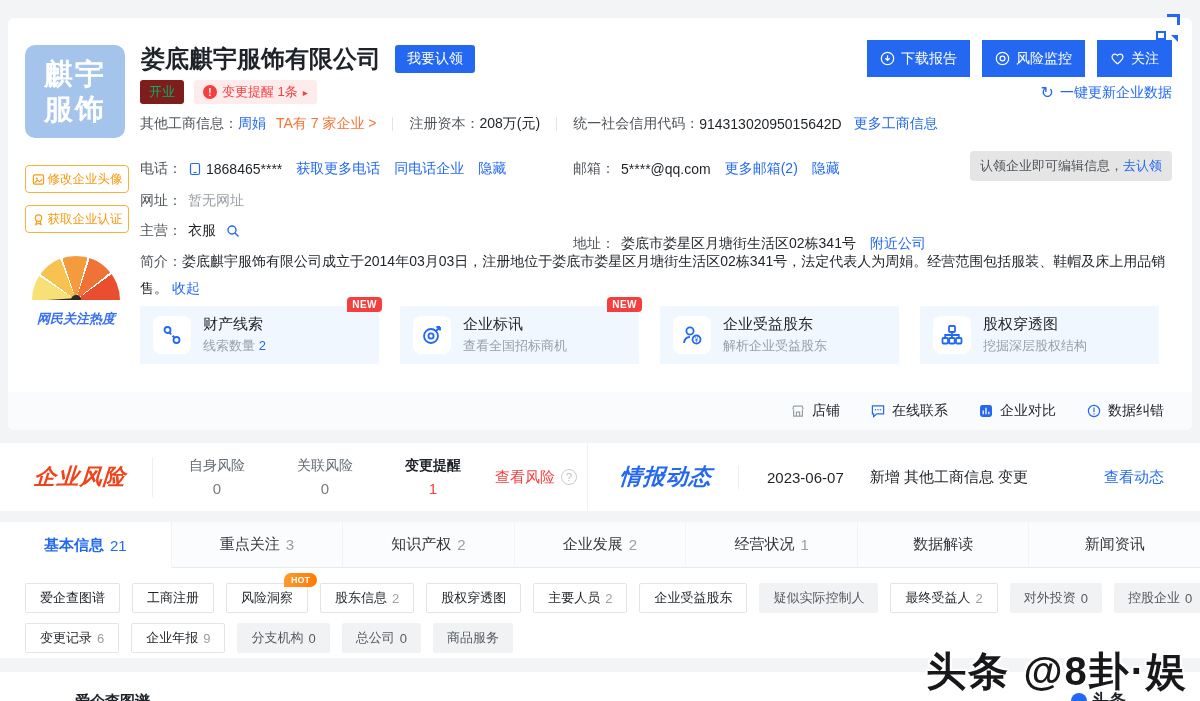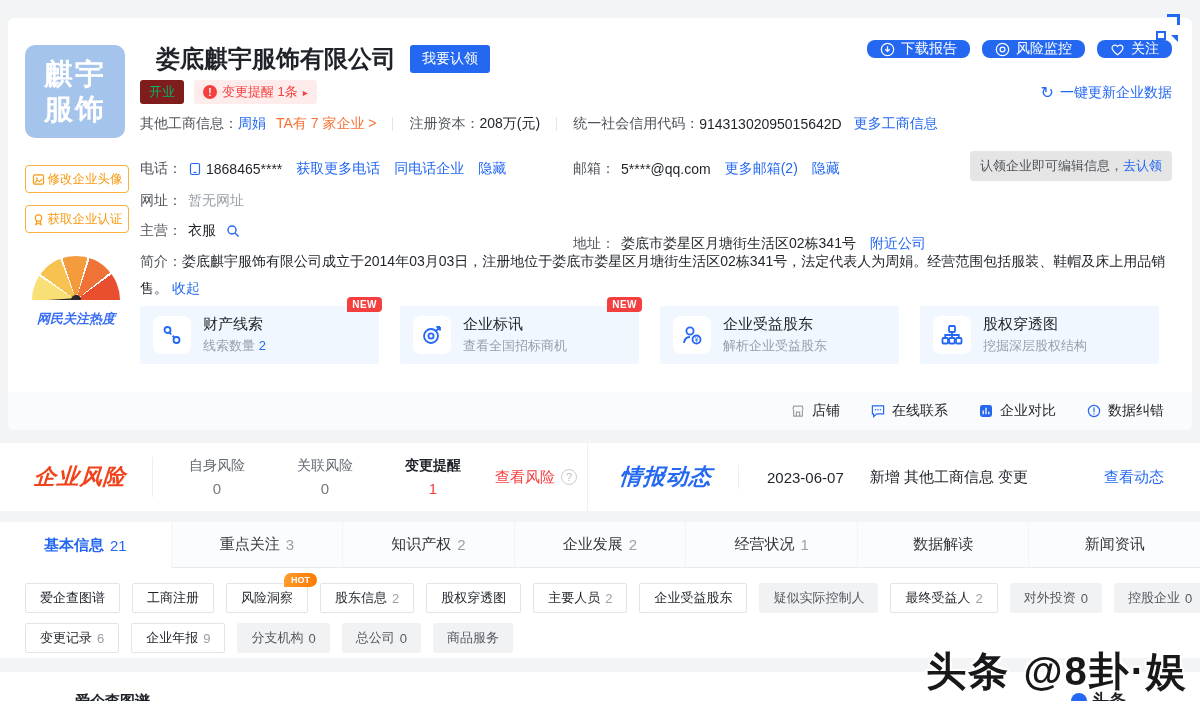--- a/index.html
+++ b/index.html
@@ -10,26 +10,26 @@
   .main-card { position:absolute; left:8px; top:18px; width:1184px; height:412px; background:#fff; border-radius:6px; }
   .corner-icon { position:absolute; right:12px; top:-4px; width:26px; height:26px; }
   .corner-icon .ci-a { position:absolute; right:0; top:0; width:13px; height:11px; border-top:3px solid #2468f2; border-right:3px solid #2468f2; }
   .corner-icon .ci-b { position:absolute; left:2px; bottom:0; width:10px; height:9px; border:2.5px solid #2468f2; }
   .corner-icon .ci-c { position:absolute; right:2px; bottom:-2px; width:0; height:0; border-left:7px solid transparent; border-top:7px solid #2468f2; }
 
   .logo { position:absolute; left:17px; top:27px; width:100px; height:93px; background:#a5c4ec; border-radius:10px;
           display:flex; flex-direction:column; align-items:center; justify-content:center;
           color:#fff; font-size:29px; font-weight:700; line-height:1.2; letter-spacing:2px; }
 
-  .title-row { position:absolute; left:148px; top:25px; display:flex; align-items:center; gap:14px; }
+  .title-row { position:absolute; left:133px; top:25px; display:flex; align-items:center; gap:14px; }
   .company-name { font-size:24px; font-weight:700; color:#1f2329; }
   .claim-btn { background:#2468f2; color:#fff; font-size:14px; padding:5px 12px; border-radius:3px; border:none; cursor:pointer; }
 
   .actions { position:absolute; right:20px; top:22px; display:flex; gap:12px; }
-  .action-btn { background:#2468f2; color:#fff; font-size:14px; height:18px; padding:0 13px; border-radius:8px;
+  .action-btn { background:#2468f2; color:#fff; font-size:14px; height:37px; padding:0 13px; border-radius:0;
                 display:flex; align-items:center; gap:6px; border:none; cursor:pointer; }
 
   .update-link { position:absolute; right:20px; top:66px; color:#2468f2; font-size:14px; display:flex; align-items:center; gap:6px; cursor:pointer; }
   .refresh-glyph { font-size:16px; line-height:1; }
 
   .tag-row { position:absolute; left:132px; top:62px; display:flex; gap:10px; align-items:center; }
   .tag-open { background:#7f1d1d; color:#00b368; font-size:13px; padding:3px 9px; border-radius:3px; }
   .tag-alert { background:#fdeceb; color:#f53f3f; font-size:13px; padding:3px 9px; border-radius:3px; display:flex; align-items:center; gap:5px; cursor:pointer; }
   .alert-dot { width:14px; height:14px; border-radius:50%; background:#f53f3f; color:#fff; font-size:10px; font-weight:700;
                display:flex; align-items:center; justify-content:center; }

